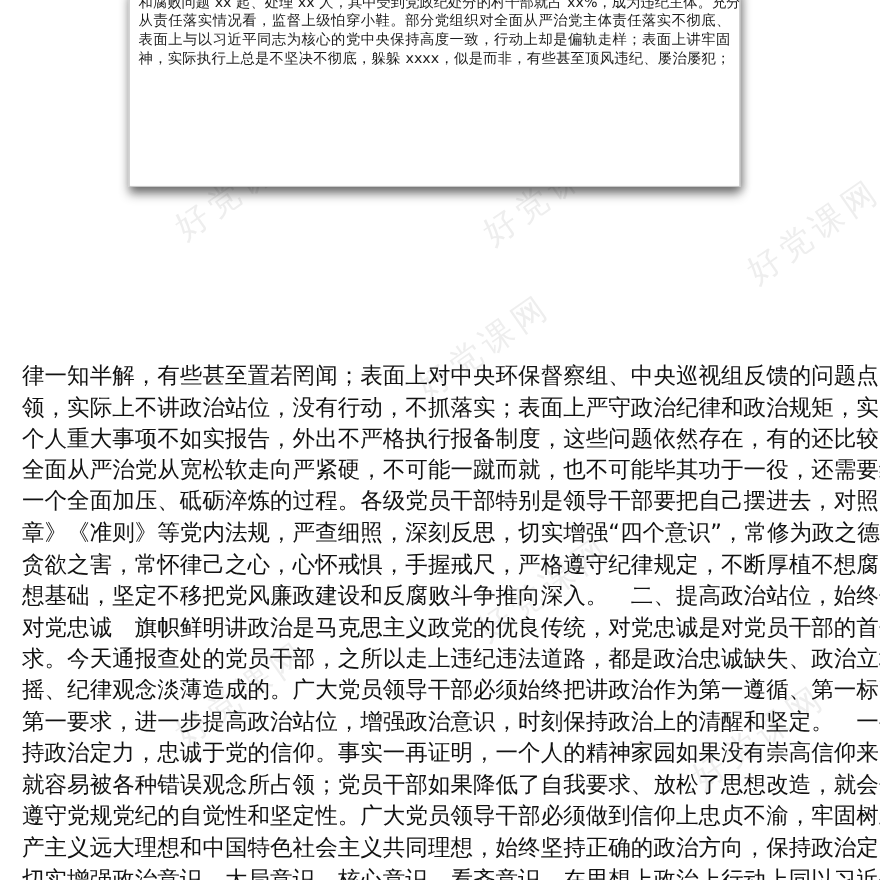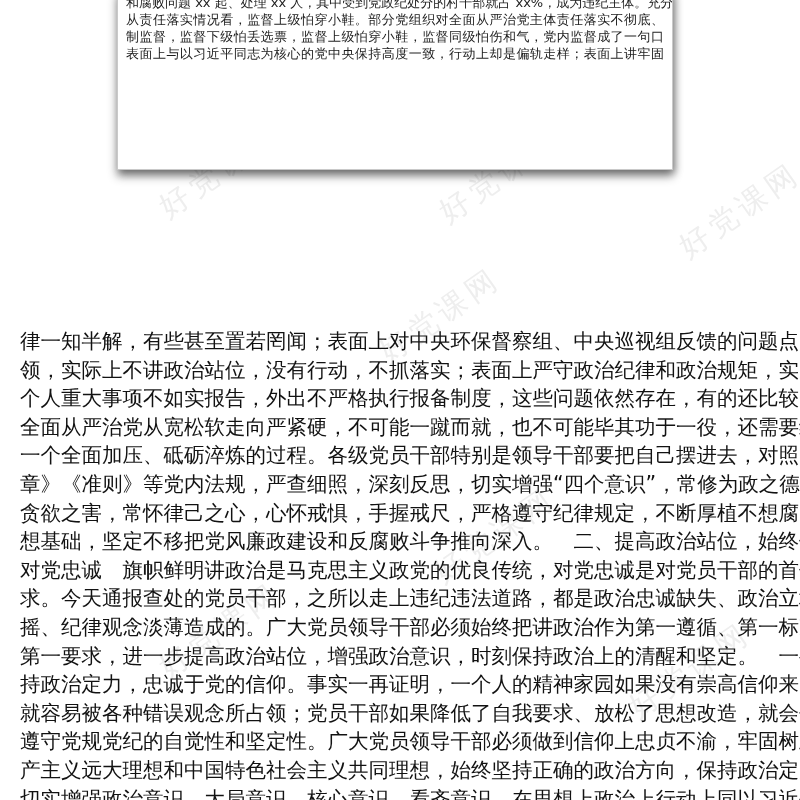--- a/index.html
+++ b/index.html
@@ -78,22 +78,22 @@
   <span class="watermark" style="left:430px; top:155px;">好党课网</span>
   <span class="watermark" style="left:670px; top:190px;">好党课网</span>
   <span class="watermark" style="left:370px; top:295px;">好党课网</span>
   <span class="watermark" style="left:425px; top:515px;">好党课网</span>
   <span class="watermark" style="left:150px; top:610px;">好党课网</span>
   <span class="watermark" style="left:620px; top:650px;">好党课网</span>
 
   <div class="thumb-page">
     <div class="thumb-line">和腐败问题 xx 起、处理 xx 人，其中受到党政纪处分的村干部就占 xx%，成为违纪主体。充分</div>
     <div class="thumb-line">从责任落实情况看，监督上级怕穿小鞋。部分党组织对全面从严治党主体责任落实不彻底、</div>
-    <div class="thumb-line">制监督，监督下级怕丢选票，监督上级怕穿小鞋，监督同级怕伤和气，党内监督成了一句口</div>
     <div class="thumb-line">表面上与以习近平同志为核心的党中央保持高度一致，行动上却是偏轨走样；表面上讲牢固</div>
+    <div class="thumb-line">神，实际执行上总是不坚决不彻底，躲躲 xxxx，似是而非，有些甚至顶风违纪、屡治屡犯；</div>
   </div>
 
   <div class="body-text">
     <div class="body-line">律一知半解，有些甚至置若罔闻；表面上对中央环保督察组、中央巡视组反馈的问题点头认</div>
     <div class="body-line">领，实际上不讲政治站位，没有行动，不抓落实；表面上严守政治纪律和政治规矩，实际上</div>
     <div class="body-line">个人重大事项不如实报告，外出不严格执行报备制度，这些问题依然存在，有的还比较突出。</div>
     <div class="body-line">全面从严治党从宽松软走向严紧硬，不可能一蹴而就，也不可能毕其功于一役，还需要经历</div>
     <div class="body-line">一个全面加压、砥砺淬炼的过程。各级党员干部特别是领导干部要把自己摆进去，对照《党</div>
     <div class="body-line">章》《准则》等党内法规，严查细照，深刻反思，切实增强“四个意识”，常修为政之德，常思</div>
     <div class="body-line">贪欲之害，常怀律己之心，心怀戒惧，手握戒尺，严格遵守纪律规定，不断厚植不想腐的思</div>

